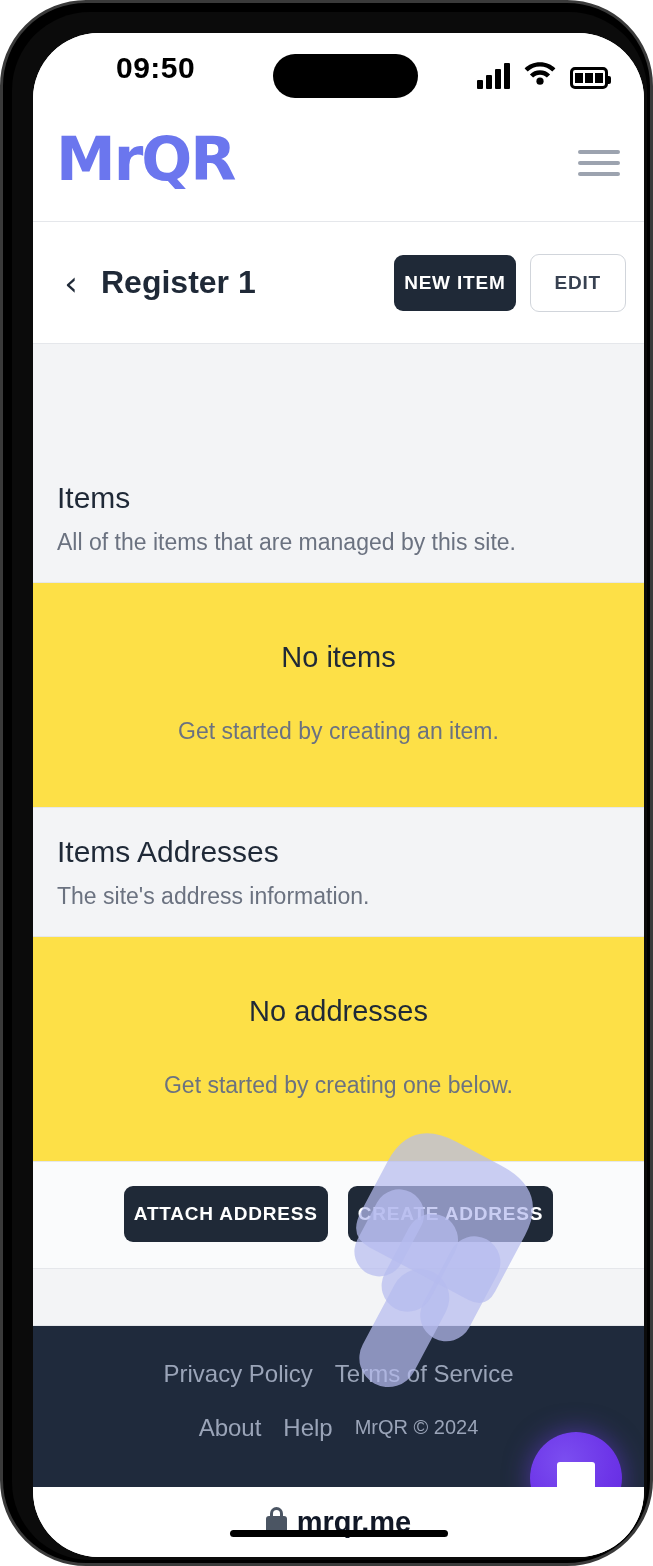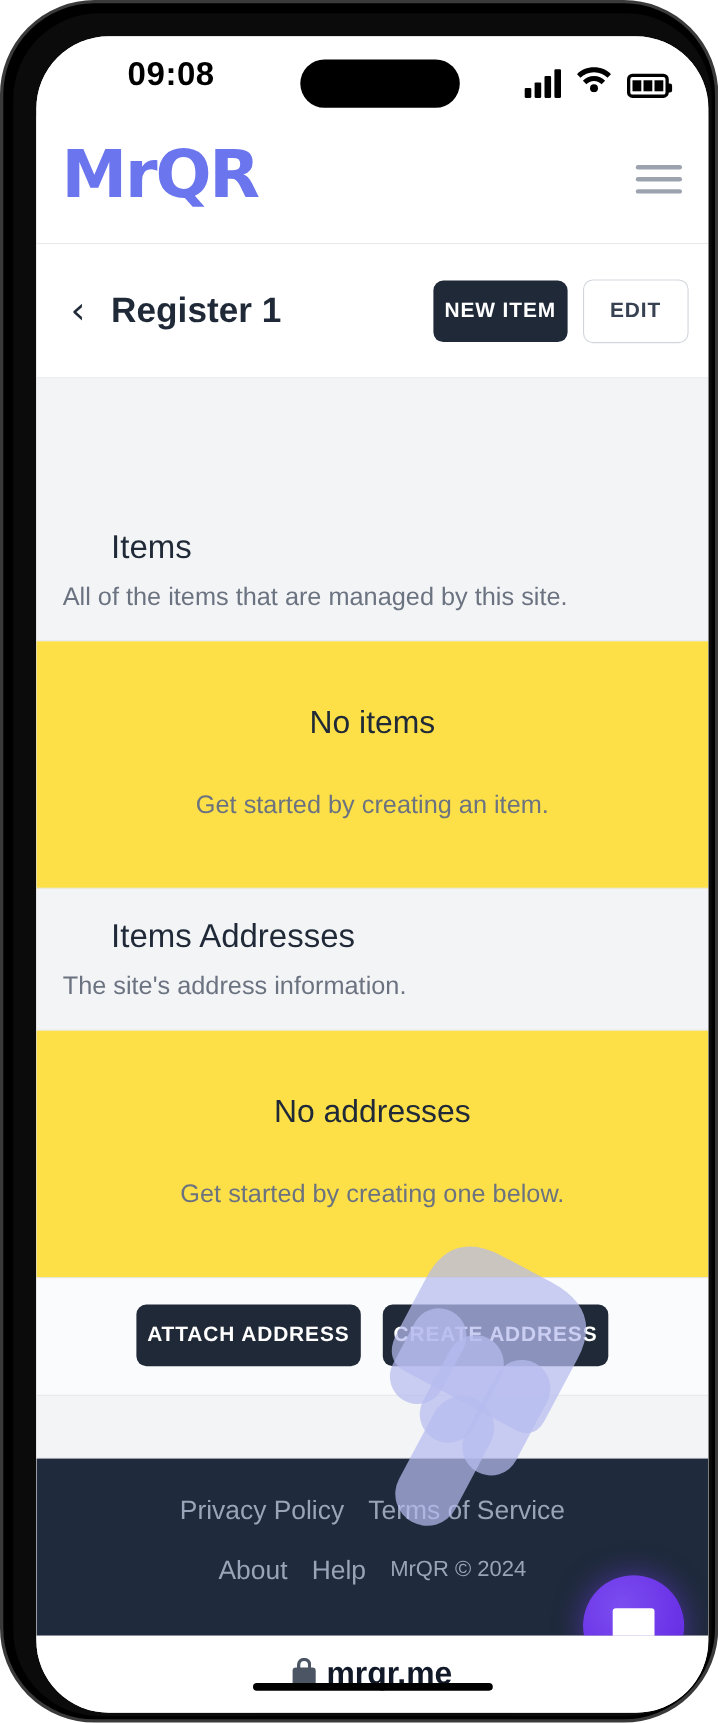--- a/index.html
+++ b/index.html
@@ -205,21 +205,20 @@
     padding: 26px 24px 24px 24px;
     box-sizing: border-box;
     border-bottom: 1px solid #e5e7eb;
   }
   .section-head.tall { padding-top: 136px; }
   .section-title {
     font-size: 30px;
     color: #1f2937;
     line-height: 1.2;
     margin-bottom: 12px;
-    margin-left: 44px;
   }
   .section-sub {
     font-size: 23px;
     color: #6b7280;
     line-height: 1.3;
   }
   .empty-block {
     background: #fde047;
     text-align: center;
     padding: 58px 20px 62px 20px;
@@ -358,21 +357,21 @@
   }
 </style>
 </head>
 <body>
 
 <div id="phone-frame">
   <div id="phone-bezel">
     <div id="phone-screen">
 
       <div id="status-bar">
-        <div id="status-time">09:08</div>
+        <div id="status-time">09:50</div>
         <div id="dynamic-island"></div>
         <div id="status-icons">
           <span class="sig-bars">
               <i></i>
               <i></i>
               <i></i>
               <i></i>
             </span>
           <span>
             <svg width="32" height="26" viewBox="0 0 32 26" aria-hidden="true">

